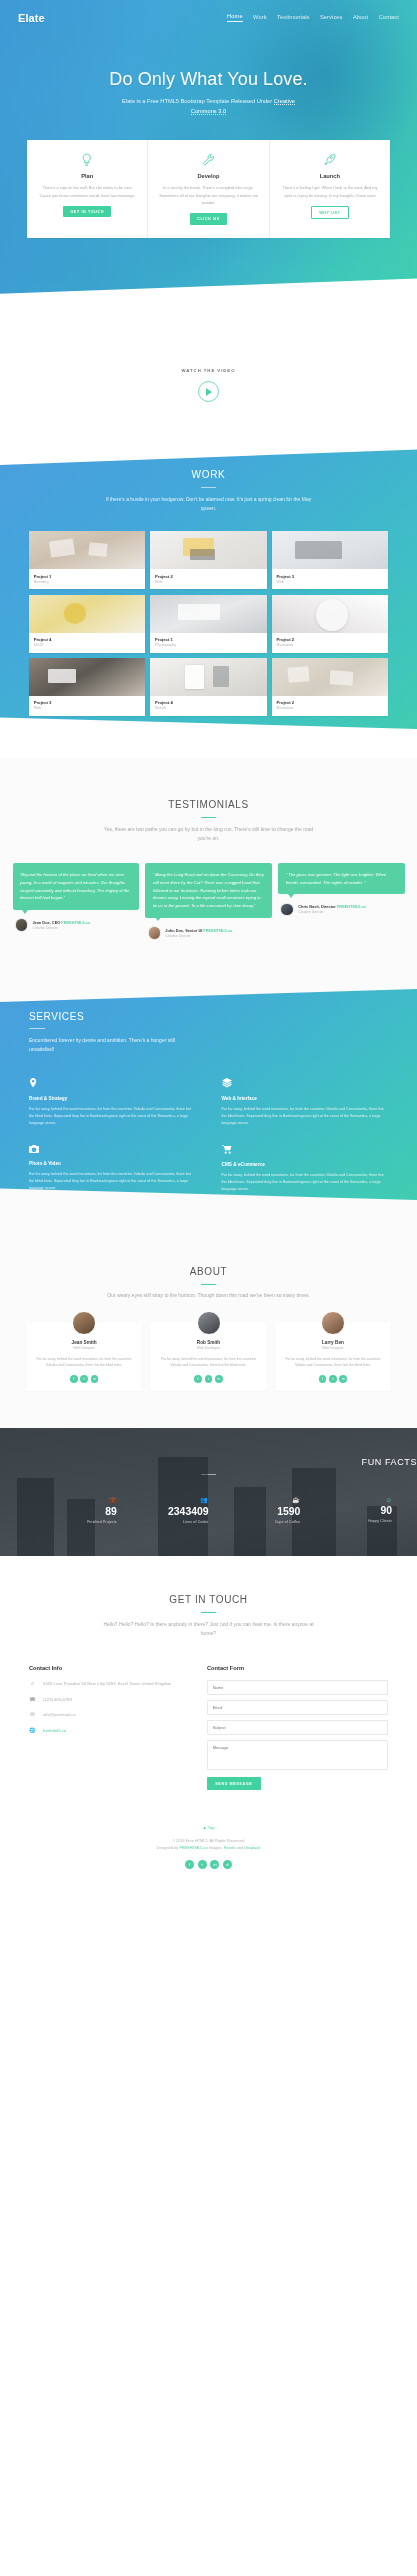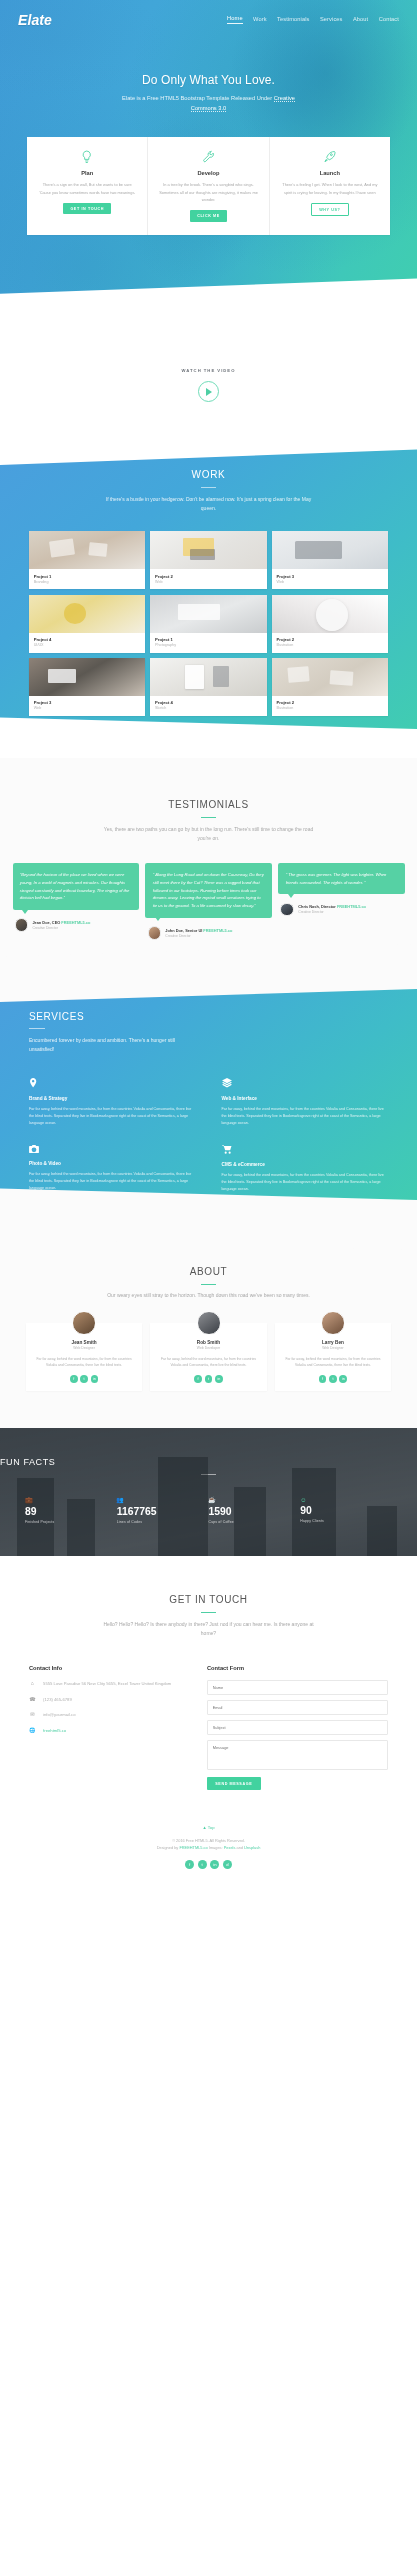--- a/index.html
+++ b/index.html
@@ -34,34 +34,33 @@
     position:absolute; left:-31px; right:-31px; bottom:-24px; height:63px;
     background:#ffffff; transform: rotate(-2.1deg); transform-origin: left bottom;
     z-index:1;
   }
   .navbar {
     position: relative; z-index: 4;
     display: flex; align-items: center; justify-content: space-between;
     padding: 11.5px 18px 0 18px;
   }
   .brand {
-    color: #fff; font-size: 14px; font-weight: bold; letter-spacing: 0.1px;
+    color: #fff; font-size: 11px; font-weight: bold; letter-spacing: 0.1px;
     text-shadow: 0 0.5px 1px rgba(0,0,0,.12);
-    font-style: italic;
   }
   .nav-links { display: flex; gap: 10.4px; align-items: center; }
   .nav-links a {
     color: rgba(255,255,255,.82); text-decoration: none; font-size: 5.7px;
     padding-bottom: 1.6px; letter-spacing: 0.1px;
   }
   .nav-links a.active { color: #fff; border-bottom: 0.5px solid rgba(255,255,255,.9); }
 
   .hero-copy { position: relative; z-index: 3; text-align: center; padding-top: 45px; }
   .hero-title {
-    color: #fff; font-size: 12px; font-weight: normal; letter-spacing: 0.1px;
+    color: #fff; font-size: 18px; font-weight: normal; letter-spacing: 0.1px;
     text-shadow: 0 0.5px 1.6px rgba(0,0,0,.10);
   }
   .hero-sub {
     margin: 7.3px auto 0; width: 198px; color: rgba(255,255,255,.88);
     font-size: 5.7px; line-height: 1.75;
   }
   .hero-sub a { color: #fff; text-decoration: none; border-bottom: 0.5px dotted rgba(255,255,255,.8); }
 
   
   .cards {
@@ -216,21 +215,21 @@
   .m-bio { font-size: 3.4px; color: #b0b0b0; line-height: 1.9; margin-top: 5.2px; }
   .socials { display: flex; gap: 2.6px; justify-content: center; margin-top: 6.3px; }
   .soc { width: 7.8px; height: 7.8px; border-radius: 50%; background: #4ecfa4; color: #fff;
          font-size: 3.7px; display: flex; align-items: center; justify-content: center; cursor: pointer; }
 
   
   .facts {
     position: relative; padding: 29px 0 32px; overflow: hidden;
     background: linear-gradient(#2d3338cc,#2d3338cc),
                 linear-gradient(170deg,#6f7a84 0%,#8d9aa4 35%,#b8c2c9 70%,#7d8890 100%);
-    color: #fff; text-align: left;
+    color: #fff; text-align: right;
   }
   .facts .bldg { position: absolute; bottom: 0; background: rgba(25,30,35,.42); }
   .facts h2 { position: relative; z-index: 2; font-size: 9px; font-weight: normal; letter-spacing: 0.6px; }
   .facts .sec-rule { background: rgba(255,255,255,.55); }
   .fact-row { position: relative; z-index: 2; display: flex; margin-top: 22px; padding: 0 25px; }
   .fact { flex: 1; }
   .fact-ico { font-size: 6.3px; color: #4ecfa4; }
   .fact-num { font-size: 10.4px; font-weight: bold; margin-top: 2px; }
   .fact-lbl { font-size: 3.4px; color: rgba(255,255,255,.72); margin-top: 3.1px; letter-spacing: 0.2px; }
 
@@ -594,21 +593,21 @@
     <div class="sec-rule"></div>
 
     <div class="fact-row">
       <div class="fact">
         <div class="fact-ico">💼</div>
         <div class="fact-num">89</div>
         <div class="fact-lbl">Finished Projects</div>
       </div>
       <div class="fact">
         <div class="fact-ico">👥</div>
-        <div class="fact-num">1167765</div>
+        <div class="fact-num">2343409</div>
         <div class="fact-lbl">Lines of Codes</div>
       </div>
       <div class="fact">
         <div class="fact-ico">☕</div>
         <div class="fact-num">1590</div>
         <div class="fact-lbl">Cups of Coffee</div>
       </div>
       <div class="fact">
         <div class="fact-ico">☺</div>
         <div class="fact-num">90</div>

